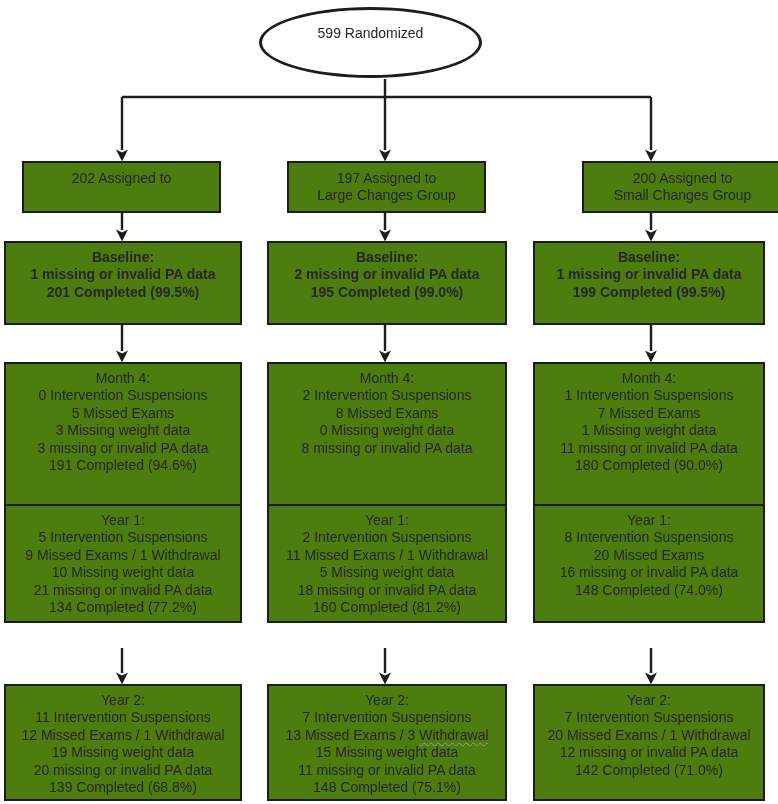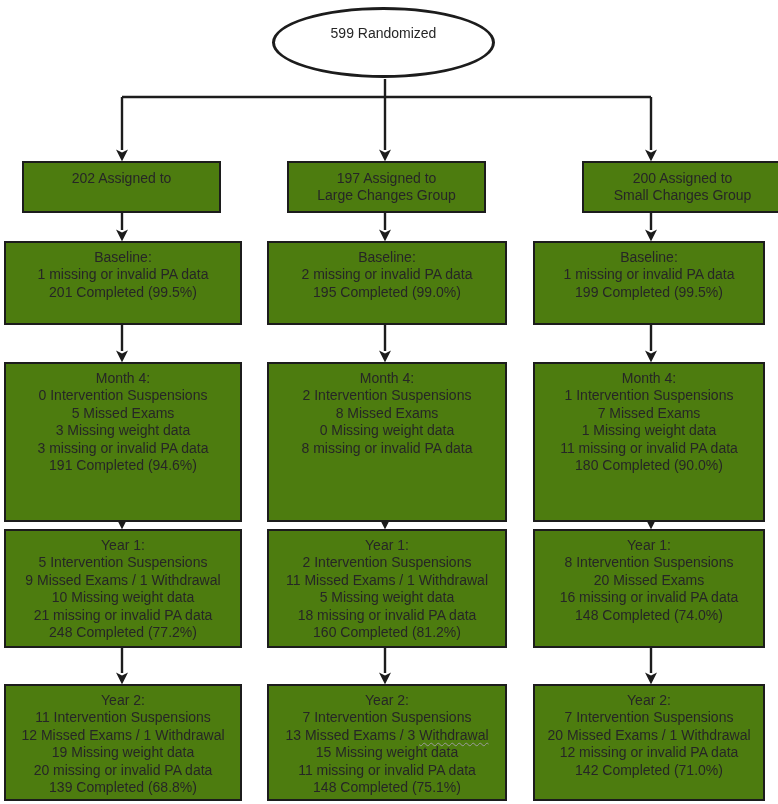--- a/index.html
+++ b/index.html
@@ -7,41 +7,41 @@
     position:relative;
     width:778px; height:804px;
     background:#ffffff;
     font-family:"Liberation Sans","DejaVu Sans",sans-serif;
     color:#262626;
     overflow:hidden;
   }
   .connectors { position:absolute; left:0; top:0; width:778px; height:804px; }
   .node-ellipse {
     position:absolute;
-    left:272px; top:7px; width:223px; height:71px;
+    left:259px; top:7px; width:223px; height:71px;
     border:3px solid #1c1c1c; border-radius:50%;
     box-sizing:border-box;
     text-align:center;
     font-size:14px; line-height:17px;
     padding-top:15px;
   }
   .box {
     position:absolute;
     border:2.5px solid #1c1c1c;
     box-sizing:border-box;
     background:#4d7c0f;
     text-align:center;
     font-size:14px; line-height:17.4px;
     padding-top:6px;
   }
   .box .line { white-space:nowrap; }
   .r1 { top:161px; height:52px; padding-top:7px; }
-  .r2 { top:241px; height:84px; }
+  .r2 { top:241px; height:84px;font-weight:bold; }
   .r3 { top:362px; height:160px; }
-  .r4 { top:529px; height:119px; }
+  .r4 { top:504px; height:119px; }
   .r5 { top:684px; height:117px; }
   .c1 { left:4px;   width:238px; }
   .c2 { left:267px; width:240px; }
   .c3 { left:533px; width:232px; }
   .c1.r1 { left:22px;  width:199px; }
   .c2.r1 { left:287px; width:199px; }
   .c3.r1 { left:582px; width:201px; }
   .wavy {
     text-decoration-line:underline;
     text-decoration-style:wavy;
@@ -104,21 +104,21 @@
       <div class="line">3 Missing weight data</div>
       <div class="line">3 missing or invalid PA data</div>
       <div class="line">191 Completed (94.6%)</div>
     </div>
   <div class="box c1 r4">
       <div class="line">Year 1:</div>
       <div class="line">5 Intervention Suspensions</div>
       <div class="line">9 Missed Exams / 1 Withdrawal</div>
       <div class="line">10 Missing weight data</div>
       <div class="line">21 missing or invalid PA data</div>
-      <div class="line">248 Completed (77.2%)</div>
+      <div class="line">134 Completed (77.2%)</div>
     </div>
   <div class="box c1 r5">
       <div class="line">Year 2:</div>
       <div class="line">11 Intervention Suspensions</div>
       <div class="line">12 Missed Exams / 1 Withdrawal</div>
       <div class="line">19 Missing weight data</div>
       <div class="line">20 missing or invalid PA data</div>
       <div class="line">139 Completed (68.8%)</div>
     </div>
 

